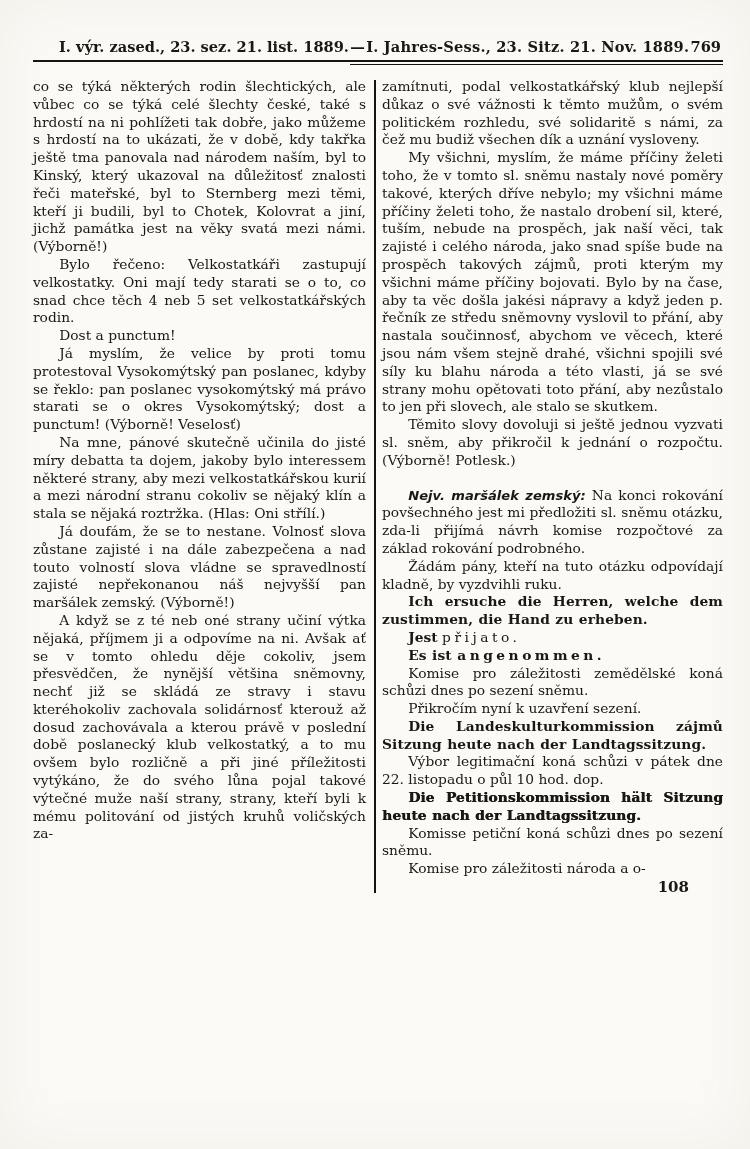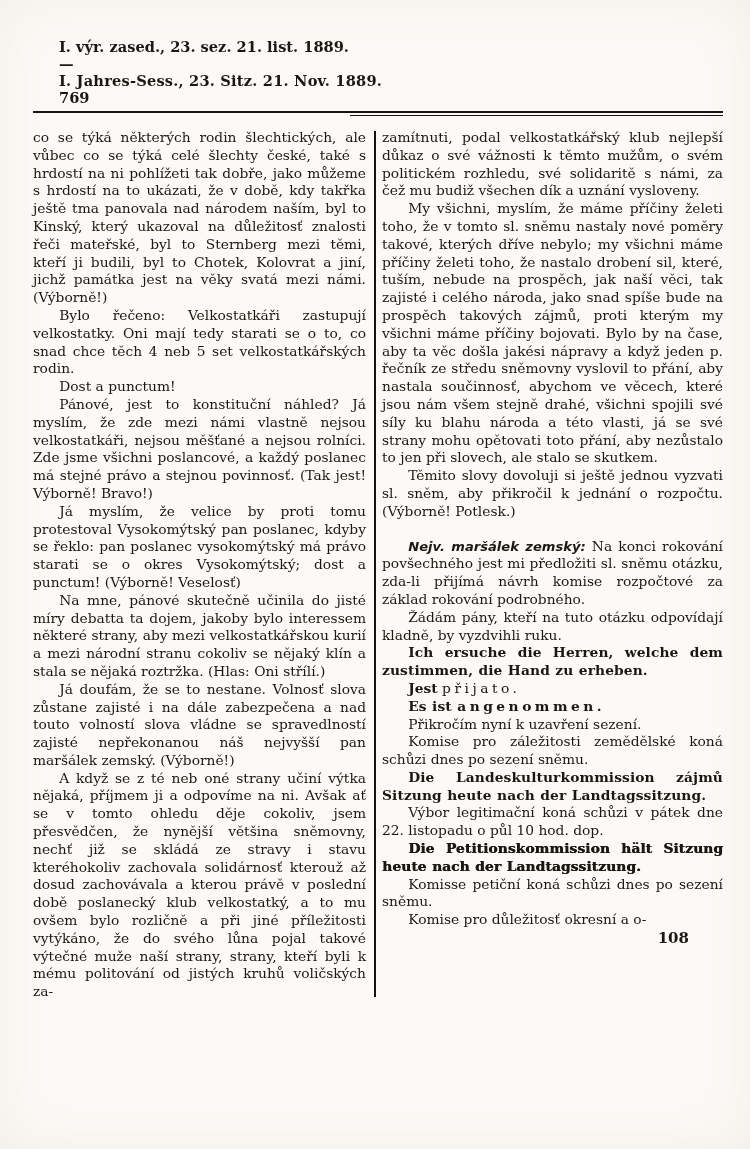--- a/index.html
+++ b/index.html
@@ -25,21 +25,20 @@
   }
   
   .running-head {
     display: flex;
     justify-content: space-between;
     align-items: baseline;
     font-weight: bold;
     font-size: 14.6px;
     padding: 0 2px 0 26px;
     white-space: nowrap;
-    flex-direction: column;
   }
   .running-head .german-part { letter-spacing: 0.2px; }
   .head-rule { margin-top: 5px; height: 2px; background: #17130e; }
   .head-rule-2 {
     height: 1px; background: #17130e;
     margin-top: 2px; margin-left: 46%;
   }
   
   .columns {
     display: flex;
@@ -102,21 +101,20 @@
     </div>
     <div class="head-rule"></div>
     <div class="head-rule-2"></div>
 
     <div class="columns">
 
       <div class="col col-left">
         <p class="noindent">co se týká některých rodin šlechtických, ale vůbec co se týká celé šlechty české, také s hrdostí na ni pohlížeti tak dobře, jako můžeme s hrdostí na to ukázati, že v době, kdy takřka ještě tma panovala nad národem naším, byl to Kinský, který ukazoval na důležitosť znalosti řeči mateřské, byl to Sternberg mezi těmi, kteří ji budili, byl to Chotek, Kolovrat a jiní, jichž památka jest na věky svatá mezi námi. (Výborně!)</p>
         <p>Bylo řečeno: Velkostatkáři zastupují velkostatky. Oni mají tedy starati se o to, co snad chce těch 4 neb 5 set velkostatkářských rodin.</p>
         <p>Dost a punctum!</p>
-        <p>Pánové, jest to konstituční náhled? Já myslím, že zde mezi námi vlastně nejsou velkostatkáři, nejsou měšťané a nejsou rolníci. Zde jsme všichni poslancové, a každý poslanec má stejné právo a stejnou povinnosť. (Tak jest! Výborně! Bravo!)</p>
         <p>Já myslím, že velice by proti tomu protestoval Vysokomýtský pan poslanec, kdyby se řeklo: pan poslanec vysokomýtský má právo starati se o okres Vysokomýtský; dost a punctum! (Výborně! Veselosť)</p>
         <p>Na mne, pánové skutečně učinila do jisté míry debatta ta dojem, jakoby bylo interessem některé strany, aby mezi velkostatkářskou kurií a mezi národní stranu cokoliv se nějaký klín a stala se nějaká roztržka. (Hlas: Oni střílí.)</p>
         <p>Já doufám, že se to nestane. Volnosť slova zůstane zajisté i na dále zabezpečena a nad touto volností slova vládne se spravedlností zajisté nepřekonanou náš nejvyšší pan maršálek zemský. (Výborně!)</p>
         <p>A když se z té neb oné strany učiní výtka nějaká, příjmem ji a odpovíme na ni. Avšak ať se v tomto ohledu děje cokoliv, jsem přesvědčen, že nynější většina sněmovny, nechť již se skládá ze stravy i stavu kteréhokoliv zachovala solidárnosť kterouž až dosud zachovávala a kterou právě v poslední době poslanecký klub velkostatký, a to mu ovšem bylo rozličně a při jiné příležitosti vytýkáno, že do svého lůna pojal takové výtečné muže naší strany, strany, kteří byli k mému politování od jistých kruhů voličských za-</p>
       </div>
 
       <div class="col-divider"></div>
 
       <div class="col col-right">
         <p class="noindent">zamítnuti, podal velkostatkářský klub nejlepší důkaz o své vážnosti k těmto mužům, o svém politickém rozhledu, své solidaritě s námi, za čež mu budiž všechen dík a uznání vysloveny.</p>
@@ -133,26 +131,26 @@
 
         <p>
           <span class="bold">Jest</span>
           <span class="spaced">přijato.</span>
         </p>
         <p class="frak">
           <span>Es ist</span>
           <span class="spaced">angenommen.</span>
         </p>
 
+        <p>Komise pro záležitosti zemědělské koná schůzi dnes po sezení sněmu.</p>
         <p>Přikročím nyní k uzavření sezení.</p>
-        <p>Komise pro záležitosti zemědělské koná schůzi dnes po sezení sněmu.</p>
         <p class="frak">Die Landeskulturkommission zájmů Sitzung heute nach der Landtagssitzung.</p>
         <p>Výbor legitimační koná schůzi v pátek dne 22. listopadu o půl 10 hod. dop.</p>
         <p class="frak frak-heavy">Die Petitionskommission hält Sitzung heute nach der Landtagssitzung.</p>
         <p>Komisse petiční koná schůzi dnes po sezení sněmu.</p>
-        <p>Komise pro důležitosť okresní a o-</p>
+        <p>Komise pro záležitosti národa a o-</p>
 
         <div class="sheet-num">108</div>
       </div>
 
     </div>
   </div>
 </div>
 
 </body></html>

